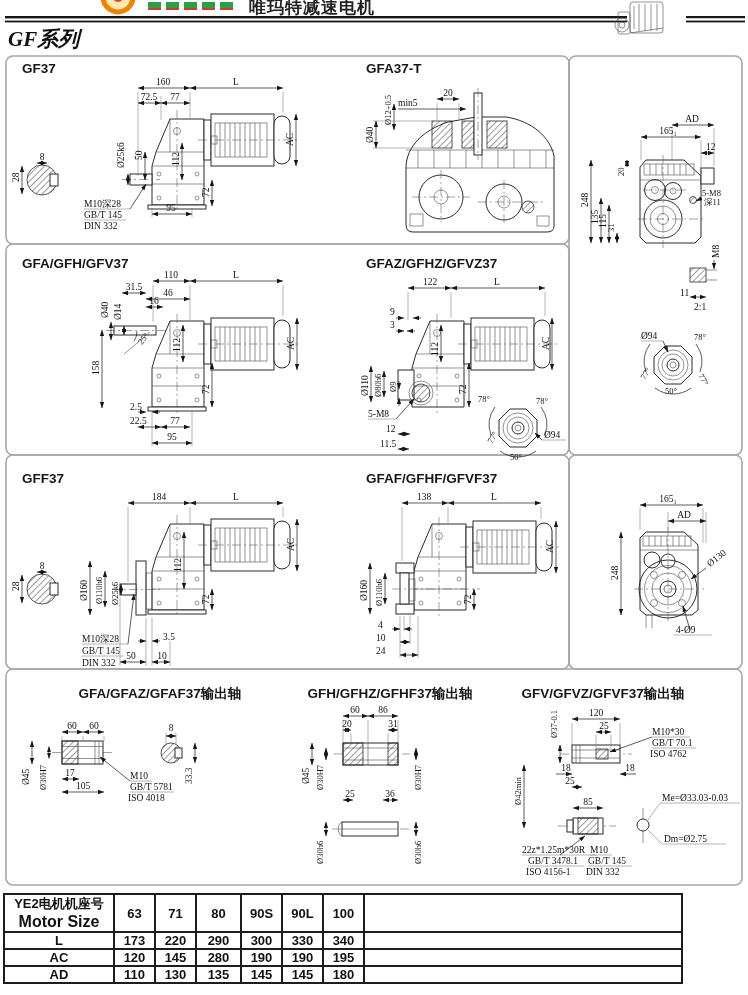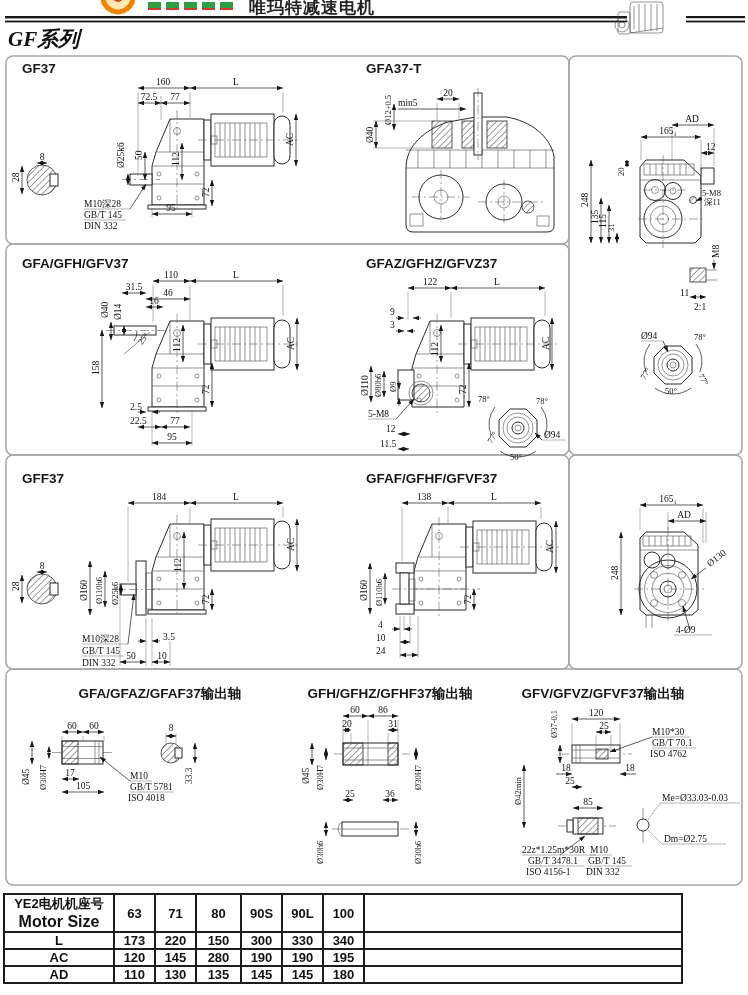--- a/index.html
+++ b/index.html
@@ -634,21 +634,21 @@
     <th>80</th>
     <th>90S</th>
     <th>90L</th>
     <th>100</th>
     <th></th>
   </tr>
   <tr class="drow">
     <th>L</th>
     <td>173</td>
     <td>220</td>
-    <td>150</td>
+    <td>290</td>
     <td>300</td>
     <td>330</td>
     <td>340</td>
     <td></td>
   </tr>
   <tr class="drow">
     <th>AC</th>
     <td>120</td>
     <td>145</td>
     <td>280</td>

